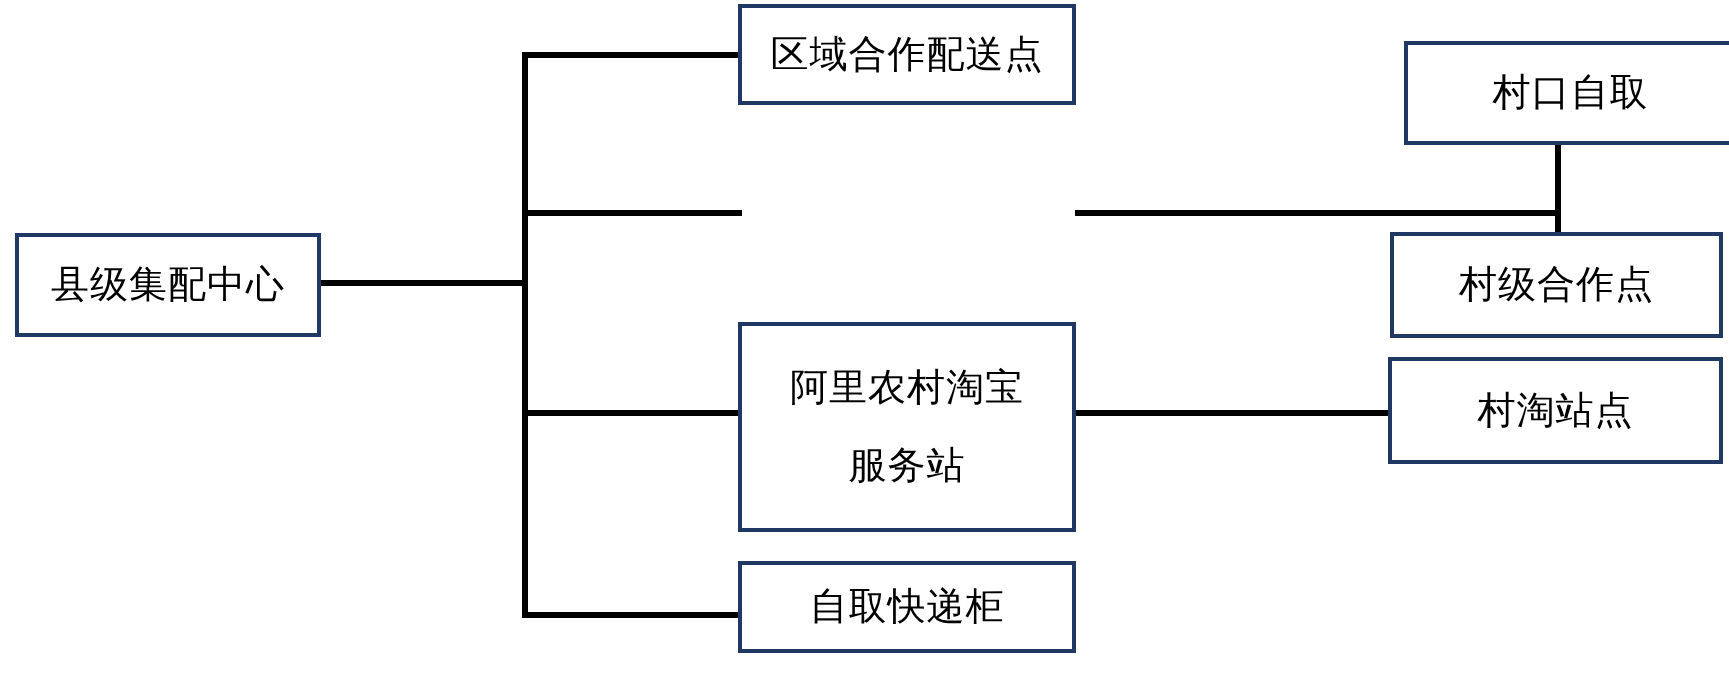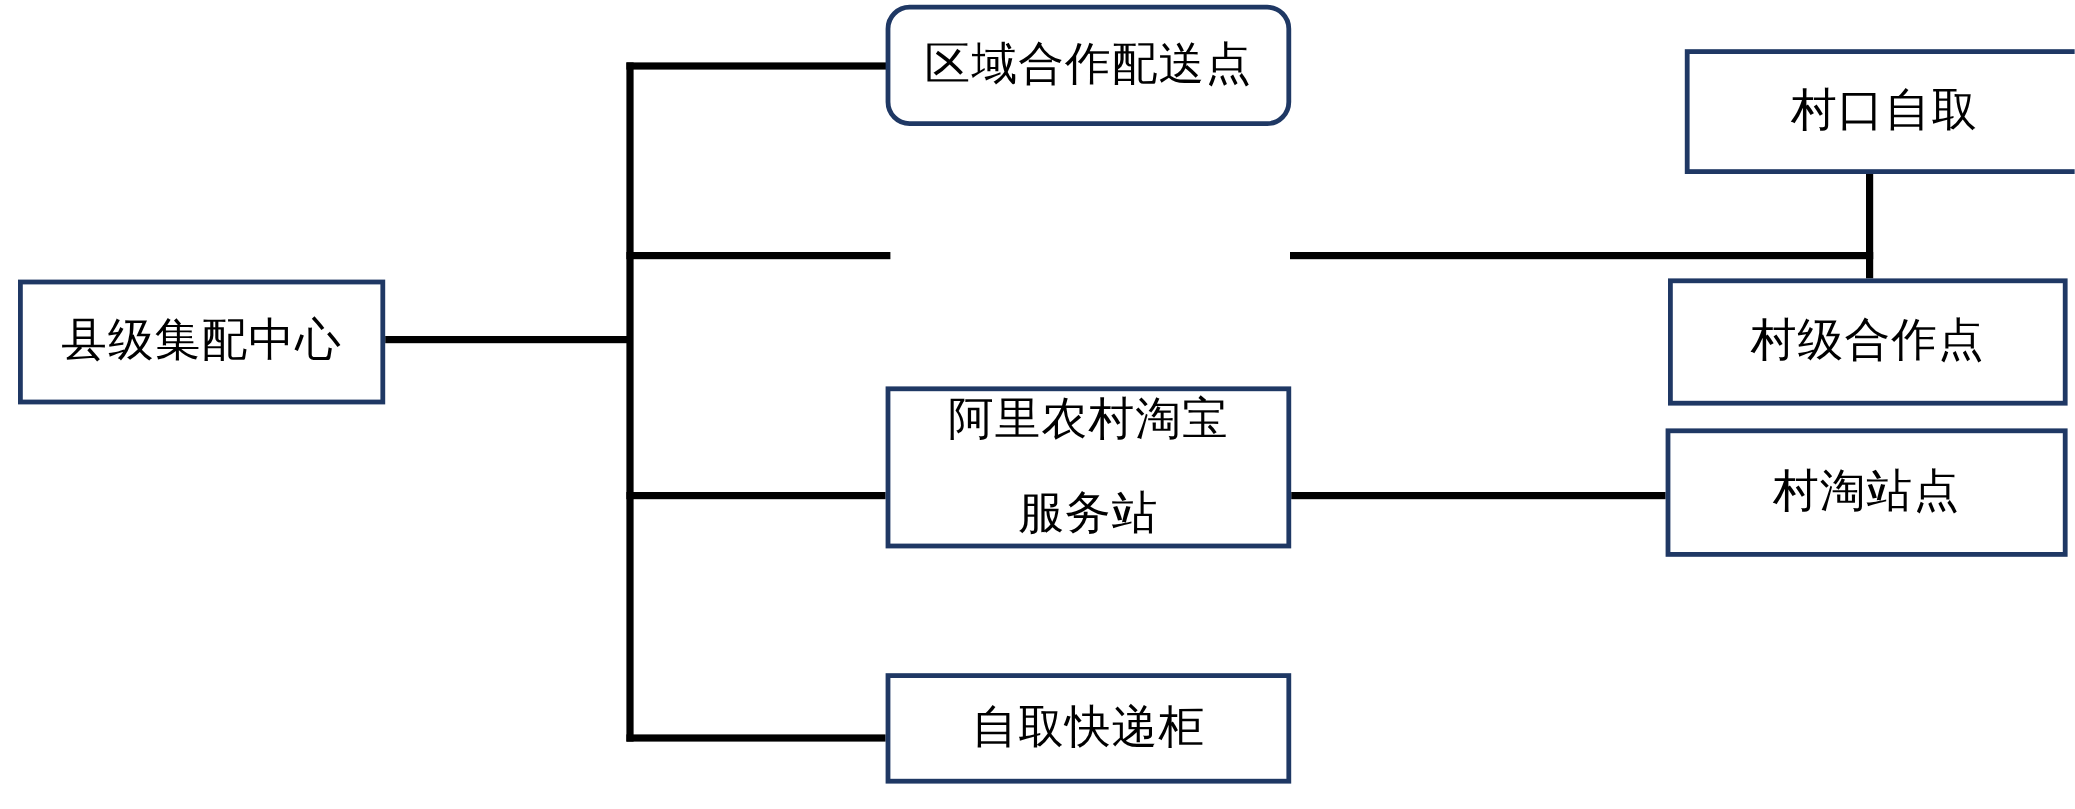--- a/index.html
+++ b/index.html
@@ -41,23 +41,23 @@
     text-align:center;
   }
   .node-label{
     color:var(--text);
     font-size:38px;
     line-height:2.05;
     white-space:pre-line;
     letter-spacing:1px;
   }
   .n-root{left:3px;top:233px;width:306px;height:104px;margin-left:12px;}
-  .n-l2a{left:738px;top:4px;width:338px;height:101px;border-radius:20px;}
+  .n-l2a{left:738px;top:4px;width:338px;height:101px;}
   .n-l2b{left:738px;top:162px;width:340px;height:101px;}
-  .n-l2c{left:738px;top:322px;width:338px;height:135px;}
+  .n-l2c{left:738px;top:322px;width:338px;height:210px;}
   .n-l2d{left:738px;top:561px;width:338px;height:92px;}
   .n-l3a{left:1404px;top:41px;width:333px;height:104px;}
   .n-l3b{left:1390px;top:232px;width:333px;height:106px;}
   .n-l3c{left:1388px;top:357px;width:335px;height:107px;}
 </style>
 </head>
 <body>
 
 <div class="canvas">
 

